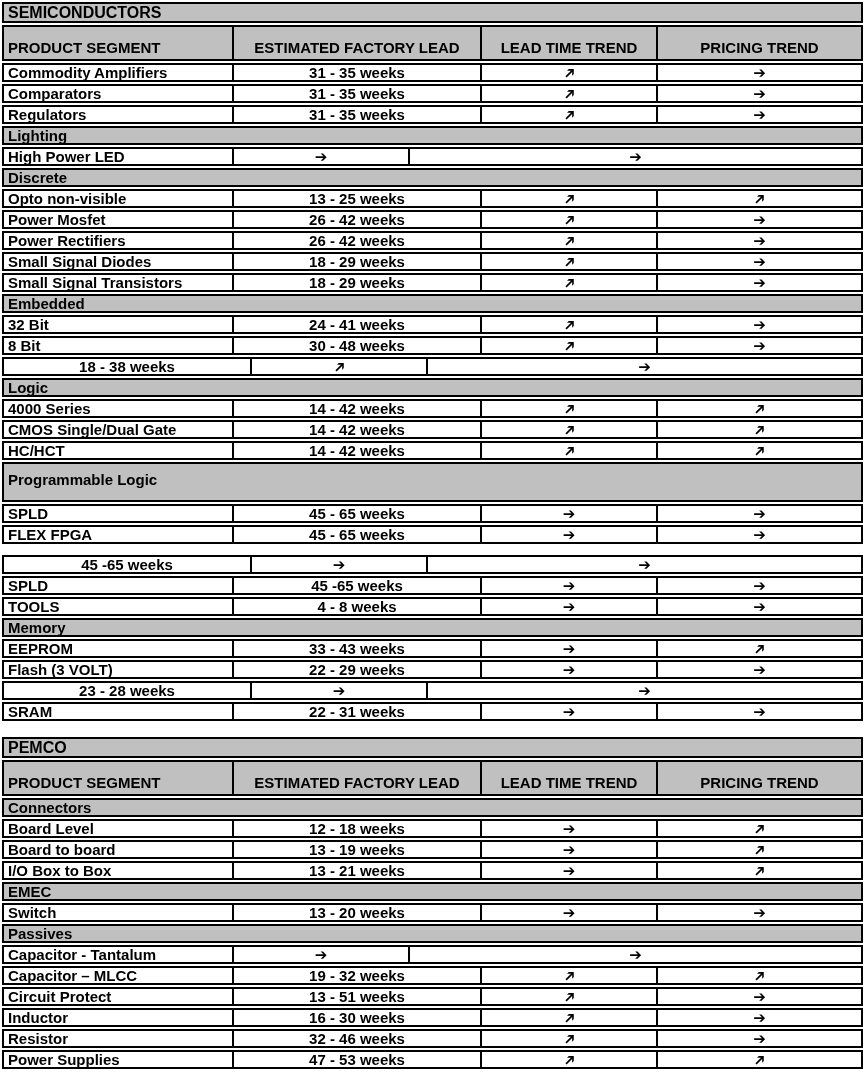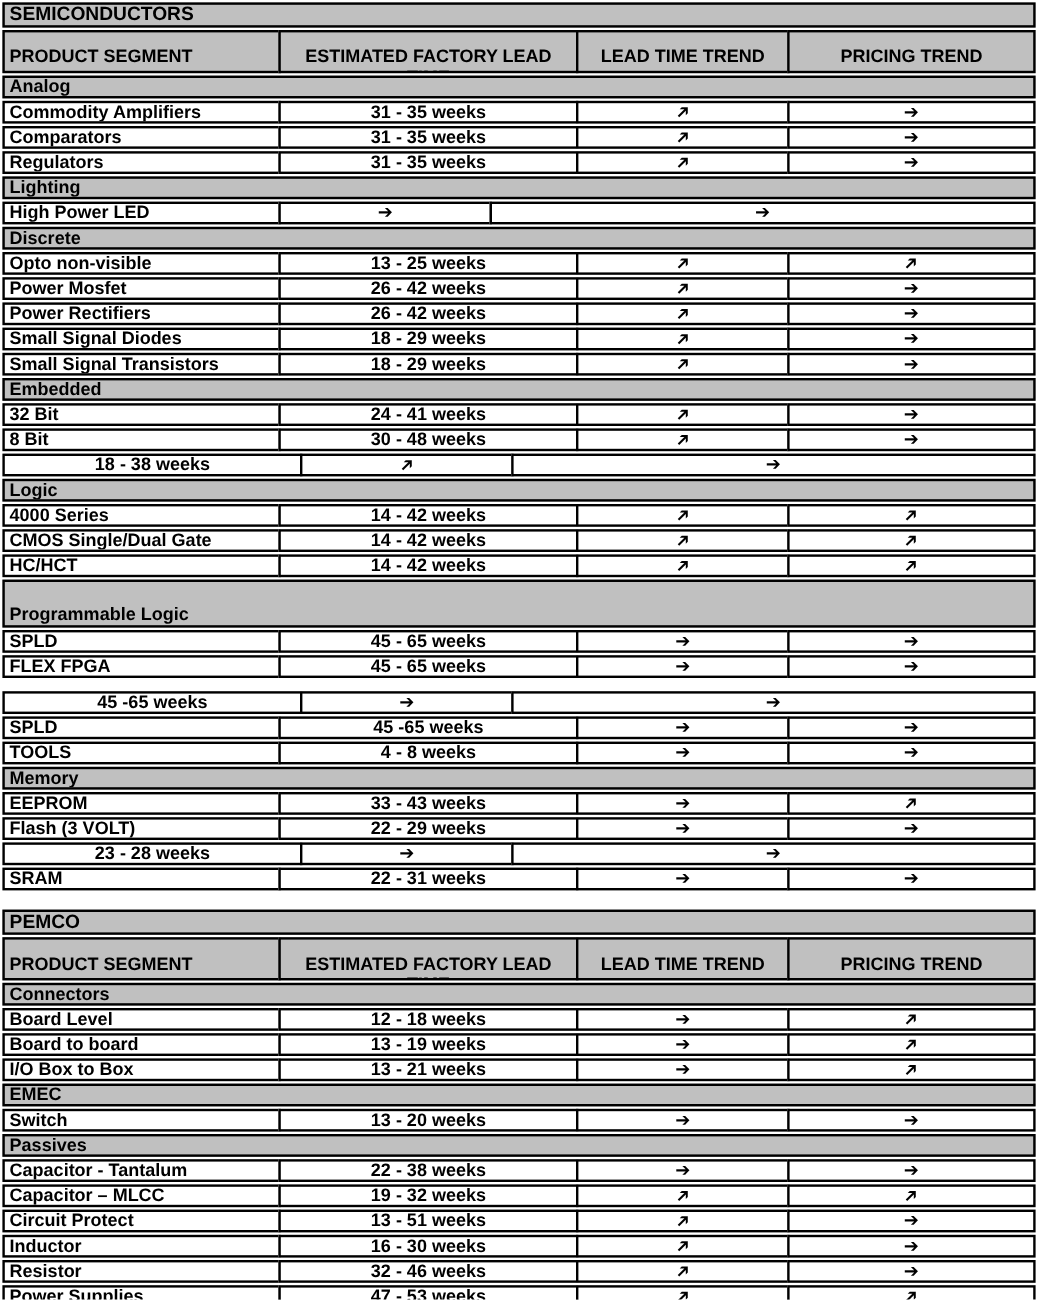--- a/index.html
+++ b/index.html
@@ -28,21 +28,21 @@
   .cell + .cell{margin-left:-2px;}
   .gray{background:#c0c0c0;}
   .title-cell{width:100%;height:21px;font-size:16px;}
   .head-cell{
     height:36px;align-items:flex-start;justify-content:center;
     text-align:center;white-space:normal;line-height:1.13;
     padding-top:13px;font-size:15px;
   }
   .head-cell.c0{justify-content:flex-start;text-align:left;}
   .section-cell{width:100%;}
-  .section-cell.tall{height:40px;align-items:flex-end;padding-bottom:1px;}
+  .section-cell.tall{height:40px;align-items:flex-end;padding-bottom:13px;}
   .c0{width:232px;flex:0 0 232px;}
   .c1{width:250px;flex:0 0 250px;justify-content:center;text-align:center;}
   .c2{width:178px;flex:0 0 178px;justify-content:center;text-align:center;}
   .c3{flex:1 1 auto;justify-content:center;text-align:center;}
   .gap-before{margin-top:11px;}
   .arrow{display:inline-block;font-size:15px;line-height:1;}
   .arrow.up{transform:rotate(-45deg);}
 </style>
 </head>
 <body>
@@ -52,23 +52,20 @@
       <div class="row">
         <div class="cell gray title-cell">SEMICONDUCTORS</div>
       </div>
       <div class="row">
         <div class="cell gray head-cell c0">PRODUCT SEGMENT</div>
         <div class="cell gray head-cell c1">ESTIMATED FACTORY LEAD TIME</div>
         <div class="cell gray head-cell c2">LEAD TIME TREND</div>
         <div class="cell gray head-cell c3">PRICING TREND</div>
       </div>
       <div class="row">
-        <div class="cell gray section-cell">Analog</div>
-      </div>
-      <div class="row">
         <div class="cell c0">Commodity Amplifiers</div>
         <div class="cell c1">31 - 35 weeks</div>
         <div class="cell c2">
           <span class="arrow up">➔</span>
         </div>
         <div class="cell c3">
           <span class="arrow">➔</span>
         </div>
       </div>
       <div class="row">
@@ -370,21 +367,20 @@
         </div>
         <div class="cell c3">
           <span class="arrow">➔</span>
         </div>
       </div>
       <div class="row">
         <div class="cell gray section-cell">Passives</div>
       </div>
       <div class="row">
         <div class="cell c0">Capacitor - Tantalum</div>
-        <div class="cell c1">22 - 38 weeks</div>
         <div class="cell c2">
           <span class="arrow">➔</span>
         </div>
         <div class="cell c3">
           <span class="arrow">➔</span>
         </div>
       </div>
       <div class="row">
         <div class="cell c0">Capacitor – MLCC</div>
         <div class="cell c1">19 - 32 weeks</div>

